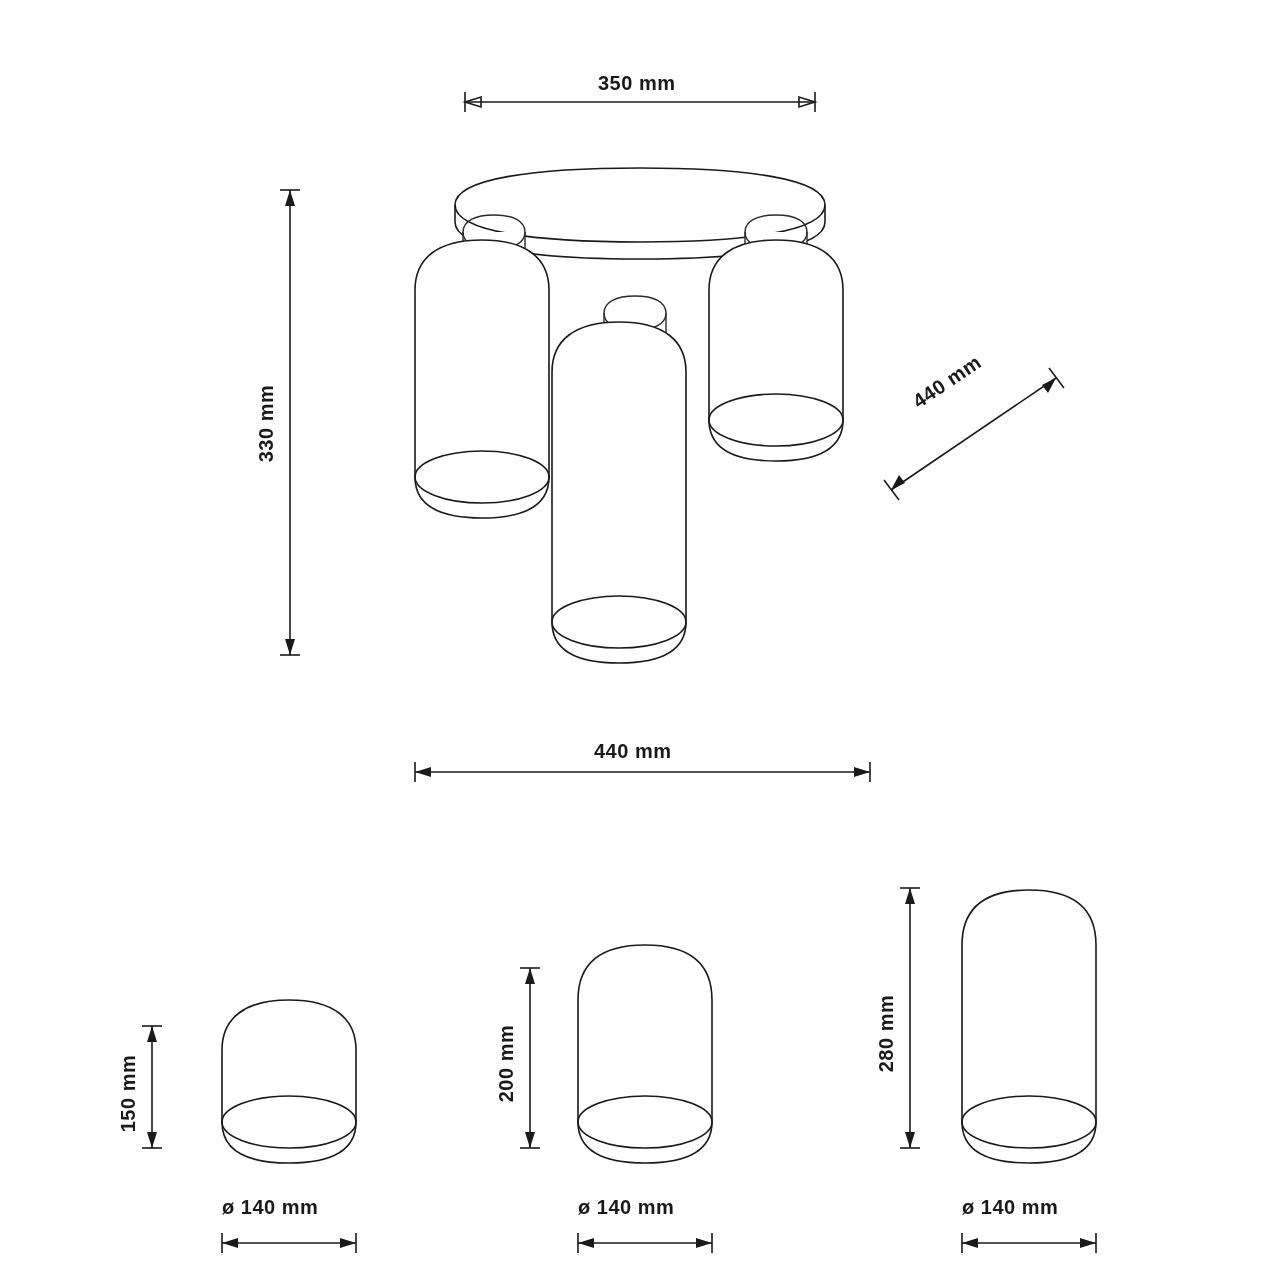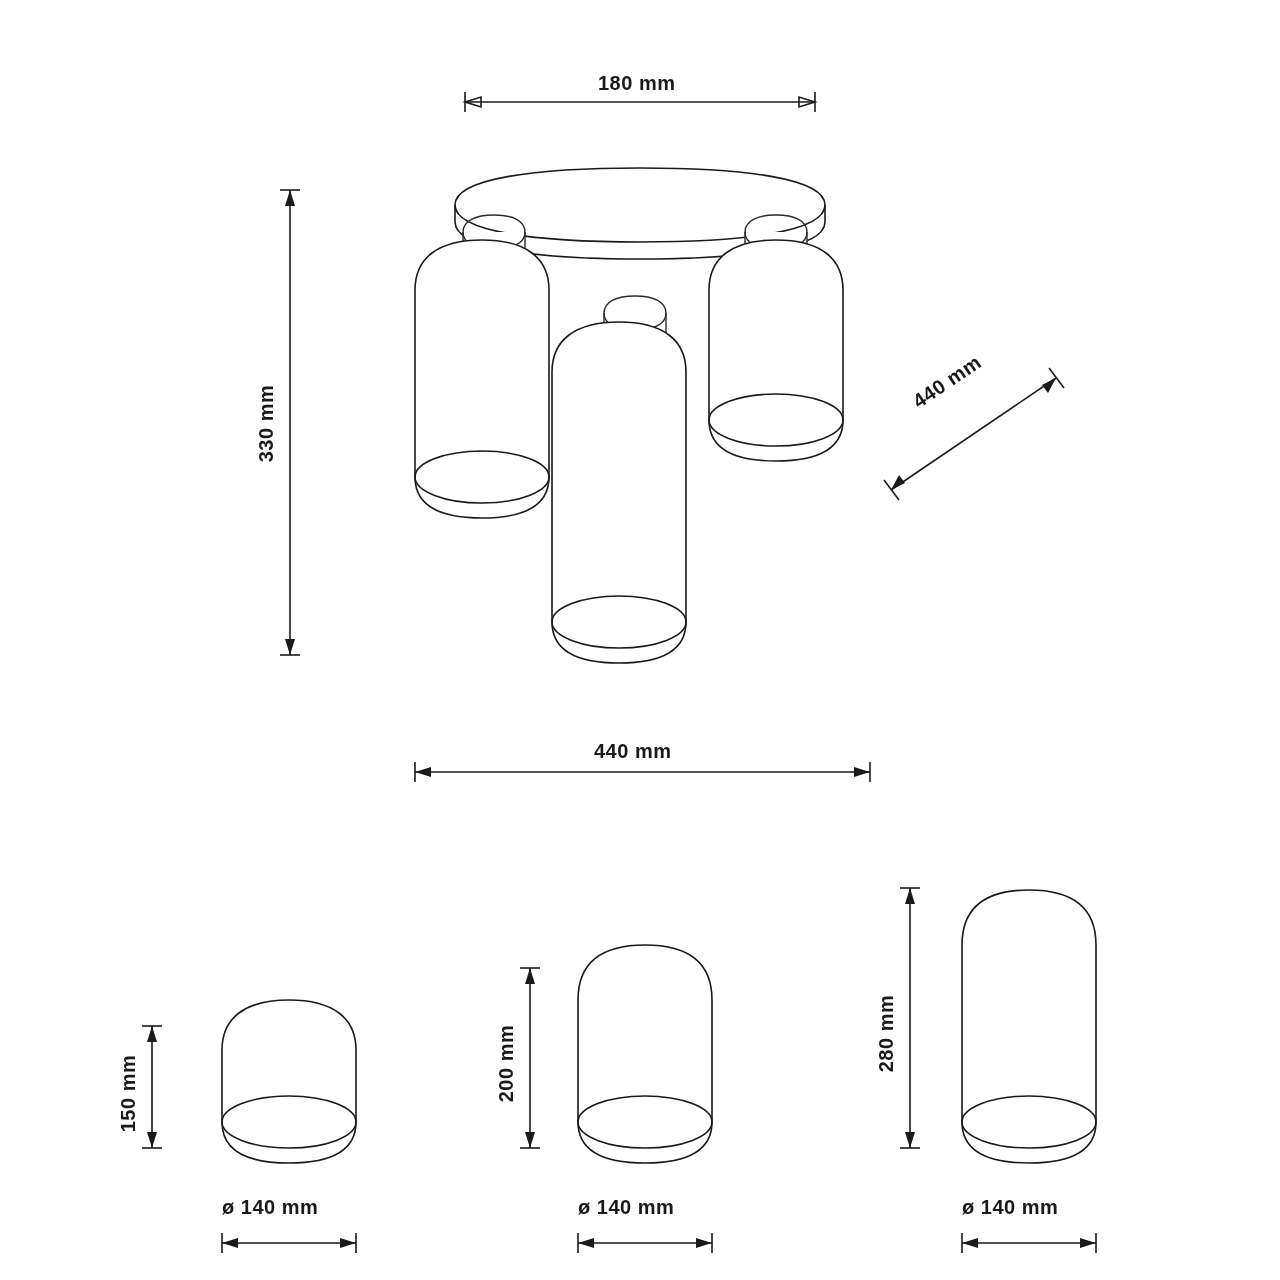--- a/index.html
+++ b/index.html
@@ -222,21 +222,21 @@
       <g>
         <line class="dimline" x1="962" y1="1243" x2="1096" y2="1243"></line>
         <line class="tick" x1="962" y1="1233" x2="962" y2="1253"></line>
         <line class="tick" x1="1096" y1="1233" x2="1096" y2="1253"></line>
         <path d="M962 1243 L978 1238 L978 1248 Z" fill="#1a1a1a" stroke="none"></path>
         <path d="M1096 1243 L1080 1238 L1080 1248 Z" fill="#1a1a1a" stroke="none"></path>
       </g>
     </g>
   </svg>
 
-  <div class="dim-label" style="left:598px; top:72px;">180 mm</div>
+  <div class="dim-label" style="left:598px; top:72px;">350 mm</div>
 
   <div class="dim-label vertical" style="left:228px; top:412px; transform:rotate(-90deg);">330 mm</div>
 
   <div class="dim-label" style="left:915px; top:392px; transform:rotate(-34deg); transform-origin:left center;">440 mm</div>
 
   <div class="dim-label" style="left:594px; top:740px;">440 mm</div>
 
   <div class="dim-label vertical" style="left:90px; top:1082px; transform:rotate(-90deg);">150 mm</div>
 
   <div class="dim-label" style="left:222px; top:1196px;">ø 140 mm</div>

